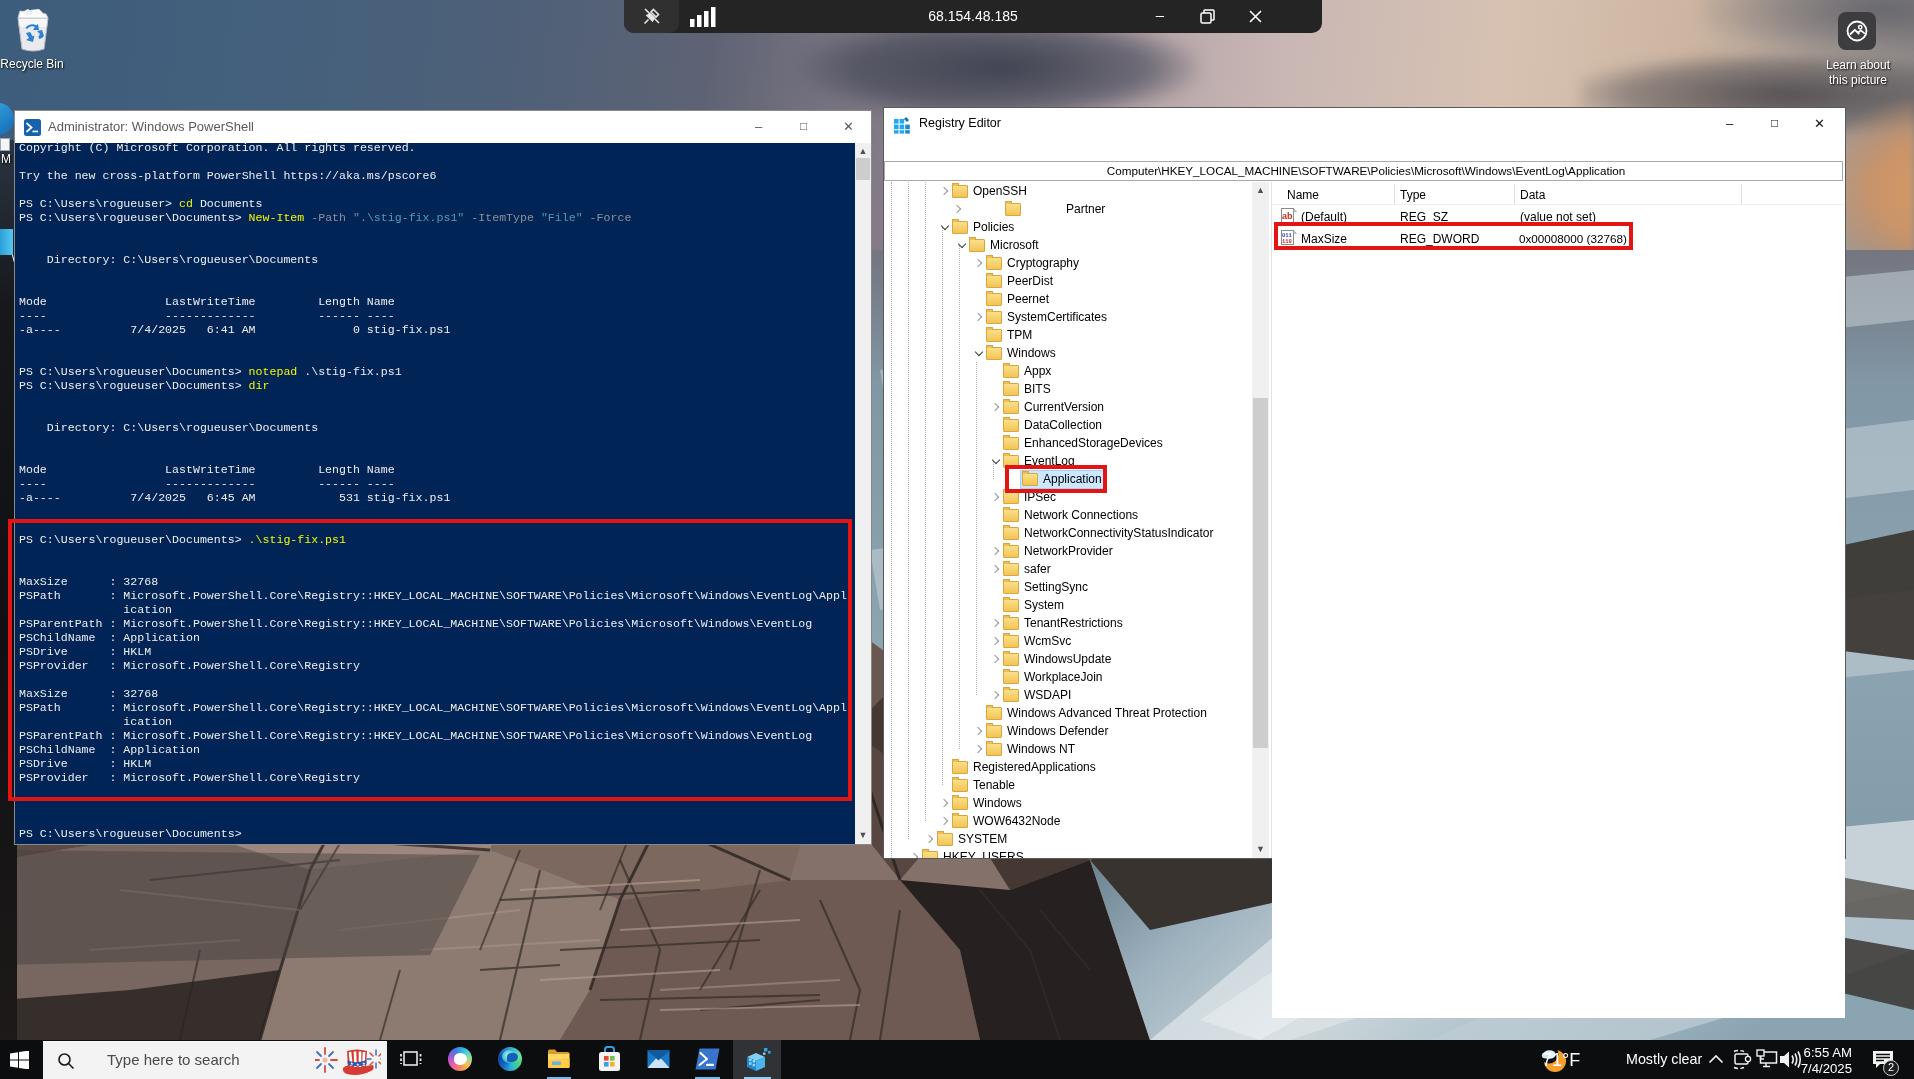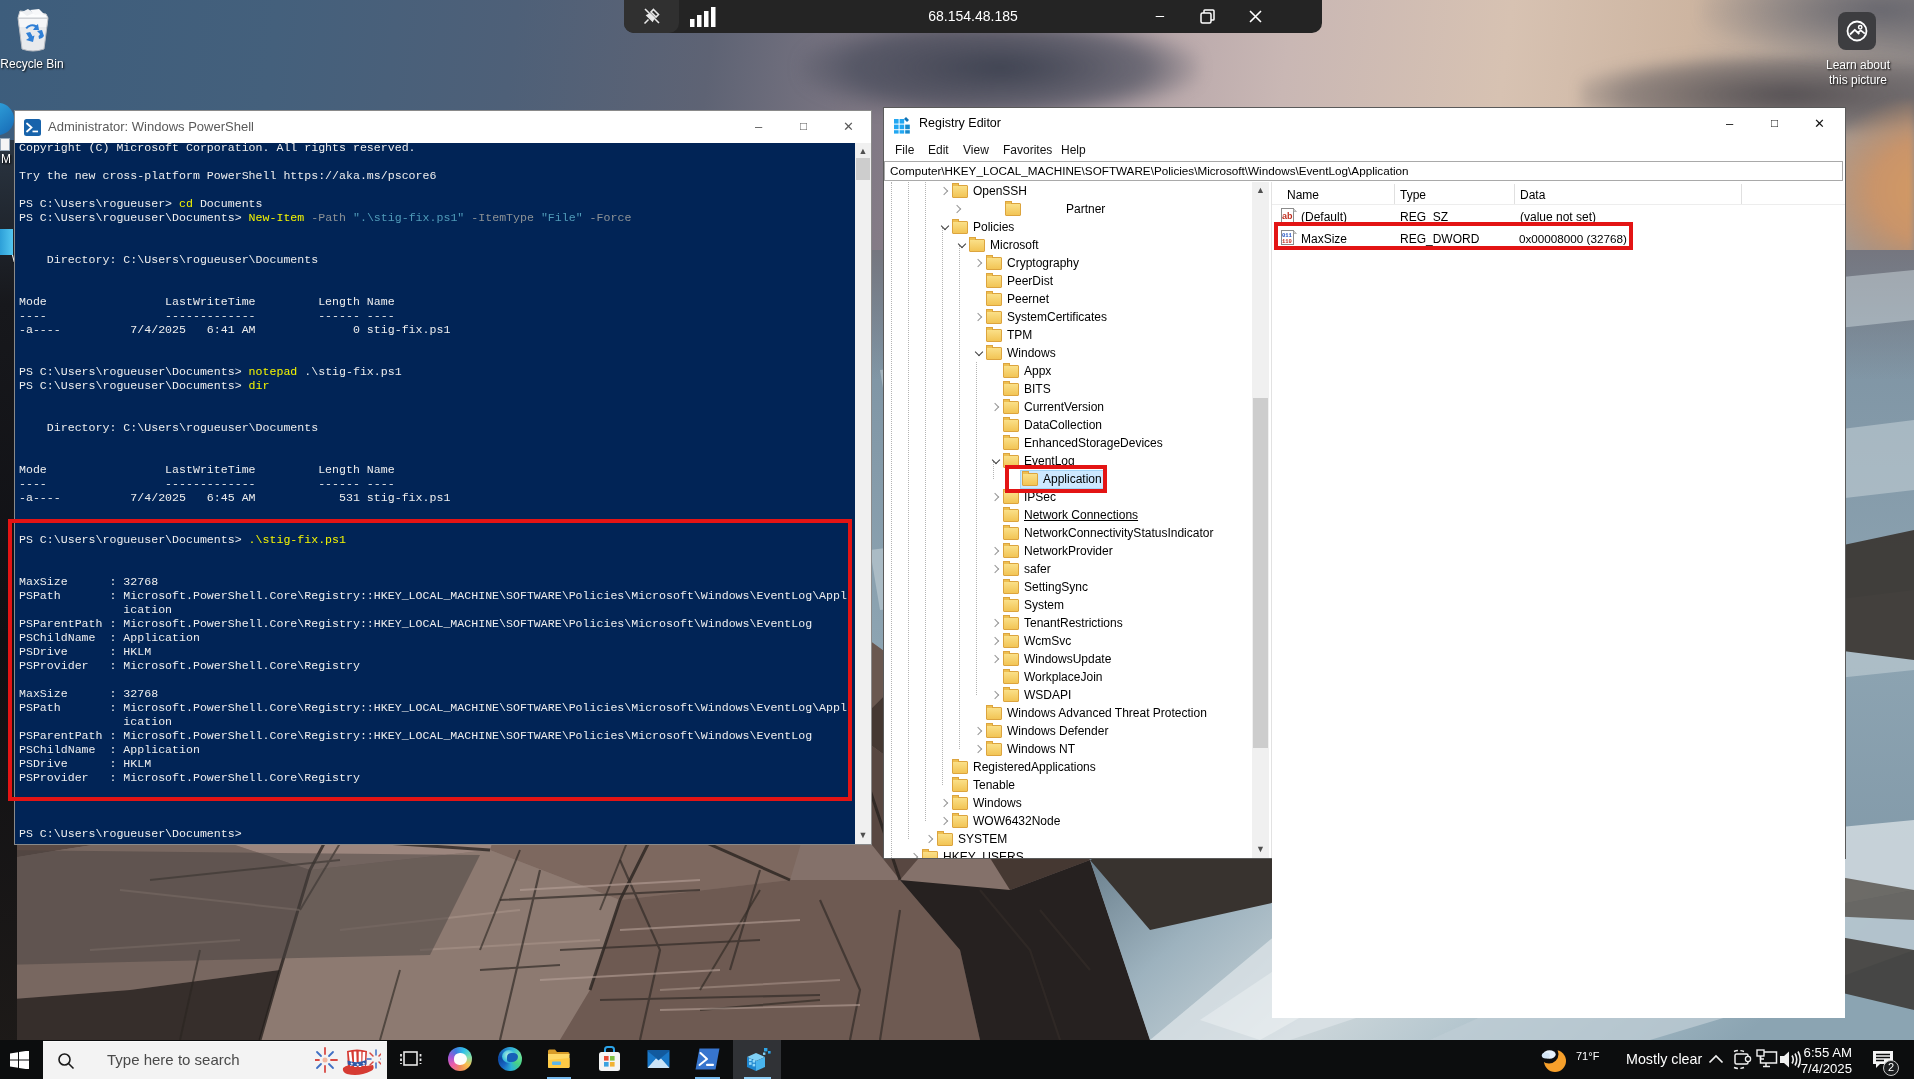--- a/index.html
+++ b/index.html
@@ -275,30 +275,23 @@
       <rect x="11.2" y="8.6" width="4.6" height="4.6" fill="#1689cc"></rect>
       <rect x="11.2" y="14.2" width="4.6" height="3.4" fill="#1689cc"></rect>
     </g>
     <path d="M12 1 L15 4 L13 6 L10 3 Z" fill="#0f72b5"></path>
   </svg>
   <div class="abs" style="left:35px;top:0;height:31px;line-height:31px;font-size:12.5px;color:#000;">Registry Editor</div>
   <div class="tbtn" style="left:823px;color:#111;">–</div>
   <div class="tbtn" style="left:868px;color:#111;font-size:12px;">□</div>
   <div class="tbtn" style="left:913px;color:#111;">✕</div>
 
-  <div class="abs" style="left:0;top:32px;width:961px;height:21px;font-size:12px;color:#111;">
-    <span class="abs" style="left:11px;top:3px;">File</span>
-    <span class="abs" style="left:44px;top:3px;">Edit</span>
-    <span class="abs" style="left:79px;top:3px;">View</span>
-    <span class="abs" style="left:119px;top:3px;">Favorites</span>
-    <span class="abs" style="left:177px;top:3px;">Help</span>
-  </div>
 
   <div class="abs" style="left:0px;top:53px;width:959px;height:20px;border:1px solid #a9a9a9;box-sizing:border-box;background:#fff;">
-    <div style="margin:2px 0 0 5px;font-size:11.7px;color:#000;">Computer\HKEY_LOCAL_MACHINE\SOFTWARE\Policies\Microsoft\Windows\EventLog\Application</div>
+    <div style="margin:2px 0 0 5px;font-size:11.7px;color:#000;text-align:center;">Computer\HKEY_LOCAL_MACHINE\SOFTWARE\Policies\Microsoft\Windows\EventLog\Application</div>
   </div>
 
   <div class="abs" id="treepane" style="left:0;top:74px;width:387px;height:676px;background:#fff;overflow:hidden;font-size:12px;">
     <div class="guide" style="left:7px;top:0;height:676px;"></div>
     <div class="guide" style="left:24px;top:0;height:657px;"></div>
     <div class="guide" style="left:41px;top:0;height:639px;"></div>
     <div class="guide" style="left:58px;top:45px;height:558px;"></div>
     <div class="guide" style="left:75px;top:63px;height:504px;"></div>
     <div class="guide" style="left:92px;top:180px;height:333px;"></div>
     <div class="guide" style="left:109px;top:279px;height:18px;"></div>
@@ -336,21 +329,21 @@
     <div class="trow" style="top:270px;left:105px;"><i class="c">
           <i class="cd"></i>
         </i><i class="fo"></i>EventLog</div>
     <div class="trow" style="top:288px;left:123px;">
         <i class="c"></i>
         <span style="background:#cce8ff;outline:1px solid #a3d4f5;display:flex;align-items:center;height:17px;padding:0 3px 0 0;"><i class="fo" style="margin-left:1px;"></i>Application</span>
       </div>
     <div class="trow" style="top:306px;left:105px;"><i class="c">
           <i class="cr"></i>
         </i><i class="fo"></i>IPSec</div>
-    <div class="trow" style="top:324px;left:105px;text-decoration:underline;"><i class="c"></i><i class="fo"></i>Network Connections</div>
+    <div class="trow" style="top:324px;left:105px;"><i class="c"></i><i class="fo"></i>Network Connections</div>
     <div class="trow" style="top:342px;left:105px;"><i class="c"></i><i class="fo"></i>NetworkConnectivityStatusIndicator</div>
     <div class="trow" style="top:360px;left:105px;"><i class="c">
           <i class="cr"></i>
         </i><i class="fo"></i>NetworkProvider</div>
     <div class="trow" style="top:378px;left:105px;"><i class="c">
           <i class="cr"></i>
         </i><i class="fo"></i>safer</div>
     <div class="trow" style="top:396px;left:105px;"><i class="c"></i><i class="fo"></i>SettingSync</div>
     <div class="trow" style="top:414px;left:105px;"><i class="c"></i><i class="fo"></i>System</div>
     <div class="trow" style="top:432px;left:105px;"><i class="c">
@@ -555,21 +548,21 @@
   <div class="abs" style="left:547px;top:37px;width:24px;height:2px;background:#76b9ed;"></div>
   <div class="abs" style="left:695px;top:37px;width:25px;height:2px;background:#76b9ed;"></div>
   <div class="abs" style="left:744px;top:37px;width:27px;height:2px;background:#8ecdf5;"></div>
 
   <svg class="abs" style="left:1540px;top:7px;" width="28" height="26" viewBox="0 0 28 26">
     <circle cx="15" cy="14" r="11" fill="#f7a02b"></circle>
     <circle cx="9" cy="7" r="9.5" fill="#0c0d0e"></circle>
     <ellipse cx="9.5" cy="7.5" rx="6.2" ry="4.2" fill="#e8f2fb"></ellipse>
     <ellipse cx="5.8" cy="8.6" rx="4" ry="3" fill="#d4e5f5"></ellipse>
   </svg>
-  <div class="abs" style="left:1576px;top:10px;font-size:11px;color:#fff;">71°F</div>
+  <div class="abs" style="left:1542px;top:10px;font-size:18px;color:#fff;">71°F</div>
   <div class="abs" style="left:1626px;top:11px;font-size:14.3px;color:#fff;">Mostly clear</div>
   <svg class="abs" style="left:1708px;top:14px;" width="16" height="10" viewBox="0 0 16 10">
     <path d="M1.5 8.5 L8 2 L14.5 8.5" fill="none" stroke="#f0f0f0" stroke-width="1.7"></path>
   </svg>
   <svg class="abs" style="left:1731px;top:9px;" width="21" height="21" viewBox="0 0 21 21">
     <rect x="4" y="5" width="13" height="10" rx="1.5" fill="none" stroke="#f0f0f0" stroke-width="1.5"></rect>
     <circle cx="17" cy="10" r="2.6" fill="#0c0d0e" stroke="#f0f0f0" stroke-width="1.3"></circle>
     <path d="M3 2.5 Q8 0.5 13 2.5 M3 18.5 Q8 20.5 13 18.5" fill="none" stroke="#f0f0f0" stroke-width="1.4" stroke-dasharray="4 2.5"></path>
   </svg>
   <svg class="abs" style="left:1756px;top:9px;" width="22" height="21" viewBox="0 0 22 21">

